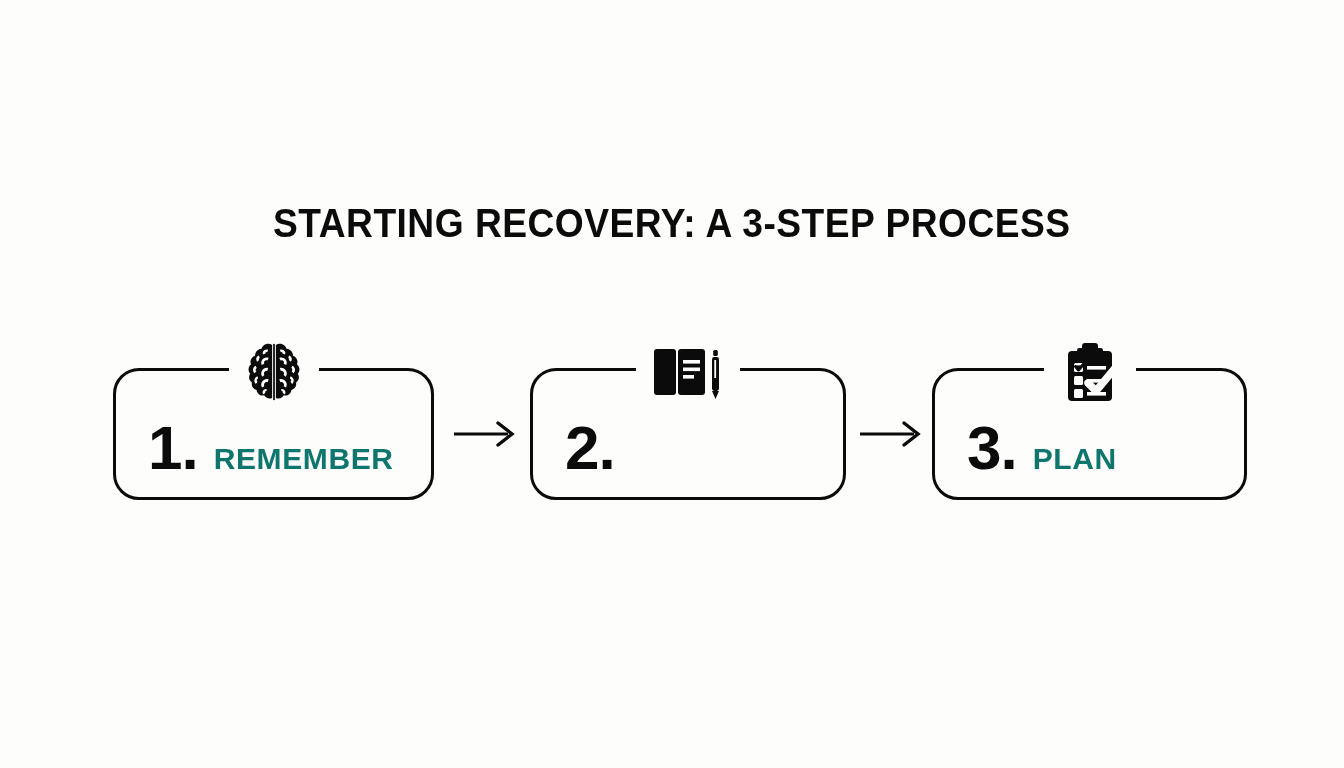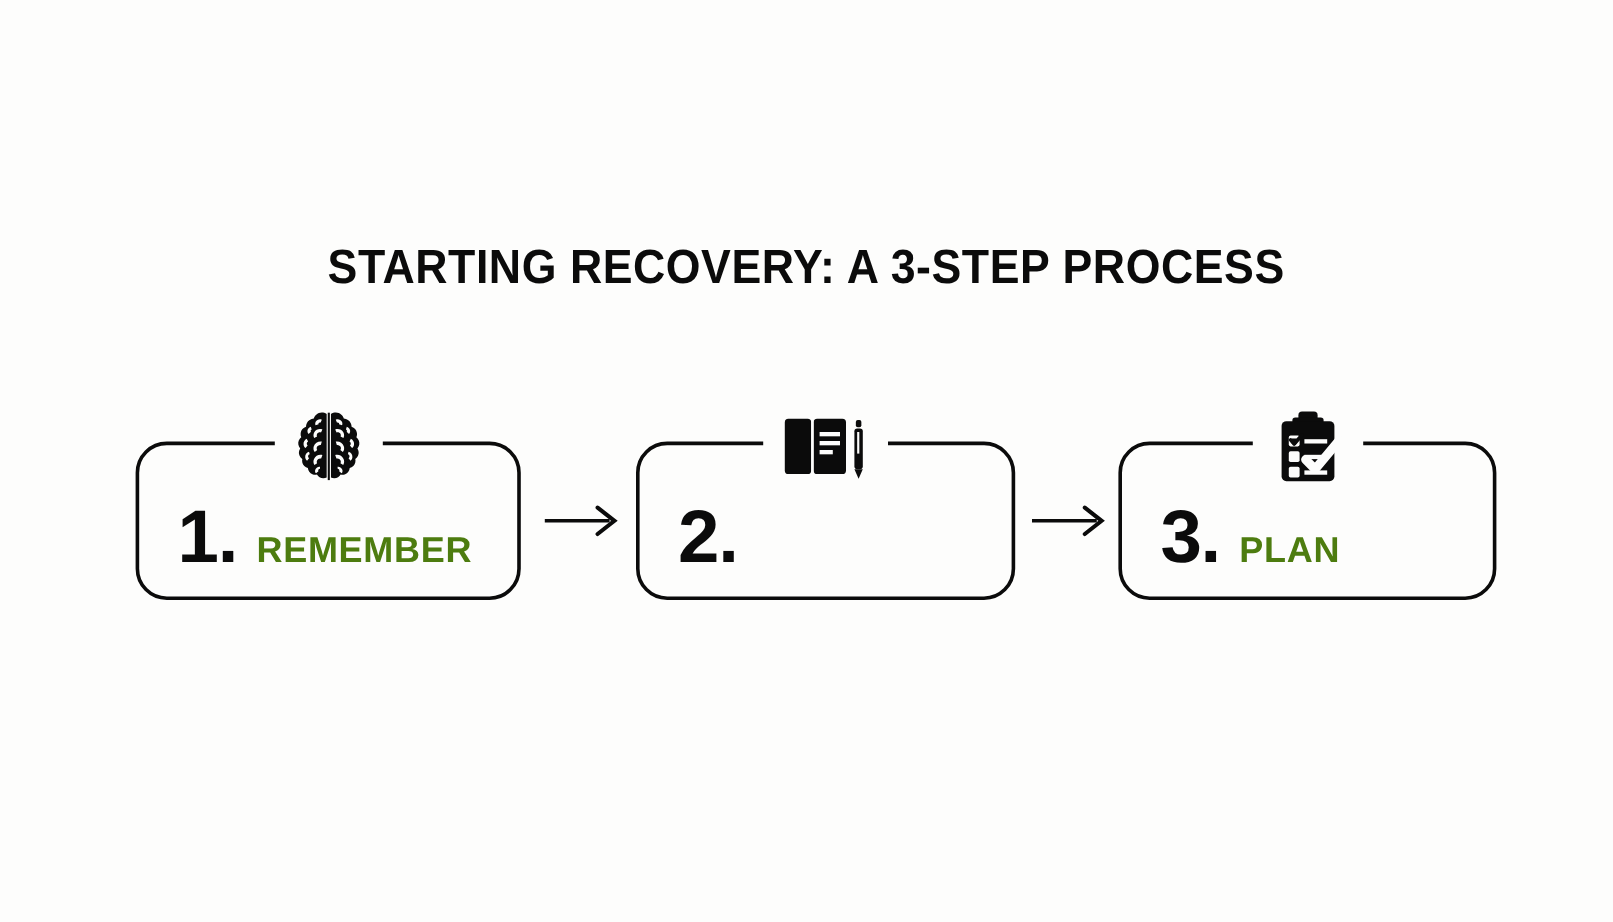--- a/index.html
+++ b/index.html
@@ -74,21 +74,21 @@
     font-size: 62px;
     font-weight: 700;
     color: #0B0B0B;
     line-height: 1;
     letter-spacing: -1px;
   }
   .step-name {
     font-family: "Liberation Sans", sans-serif;
     font-size: 30px;
     font-weight: 700;
-    color: #4d7c0f;
+    color: #0f766e;
     line-height: 1;
     letter-spacing: 0.6px;
     margin-left: 16px;
     text-transform: uppercase;
   }
 
   
   .icon-badge {
     position: absolute;
     top: -30px;

